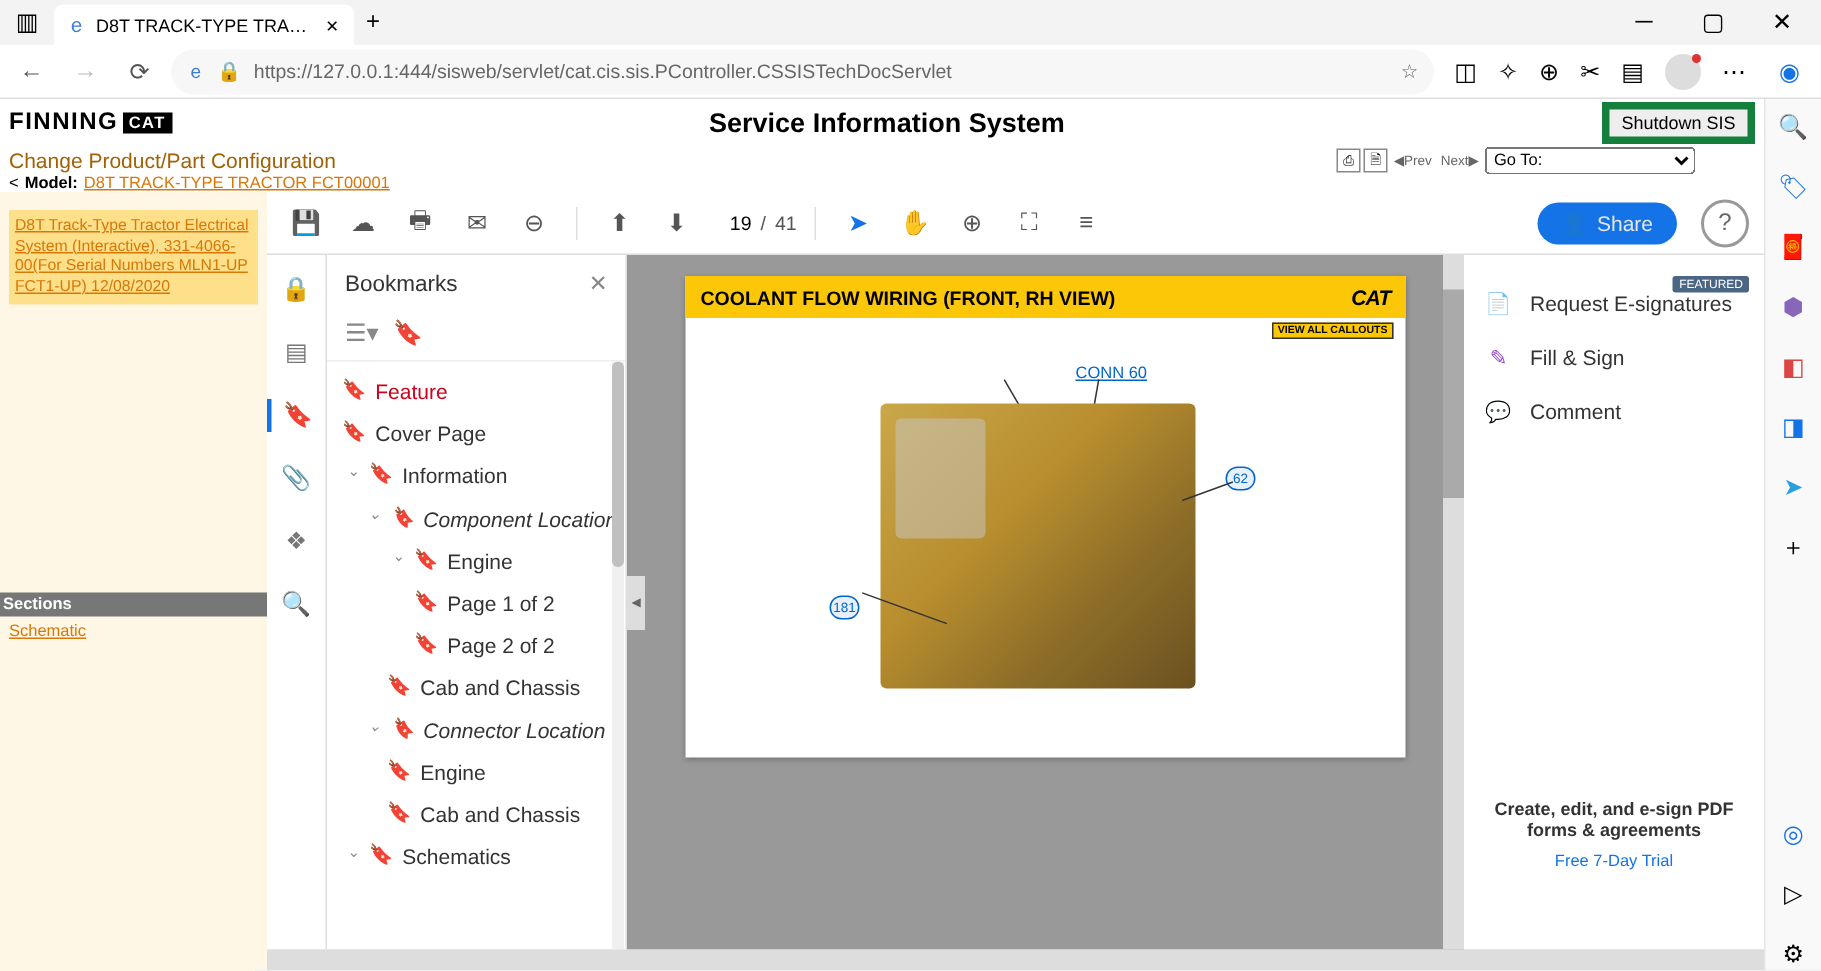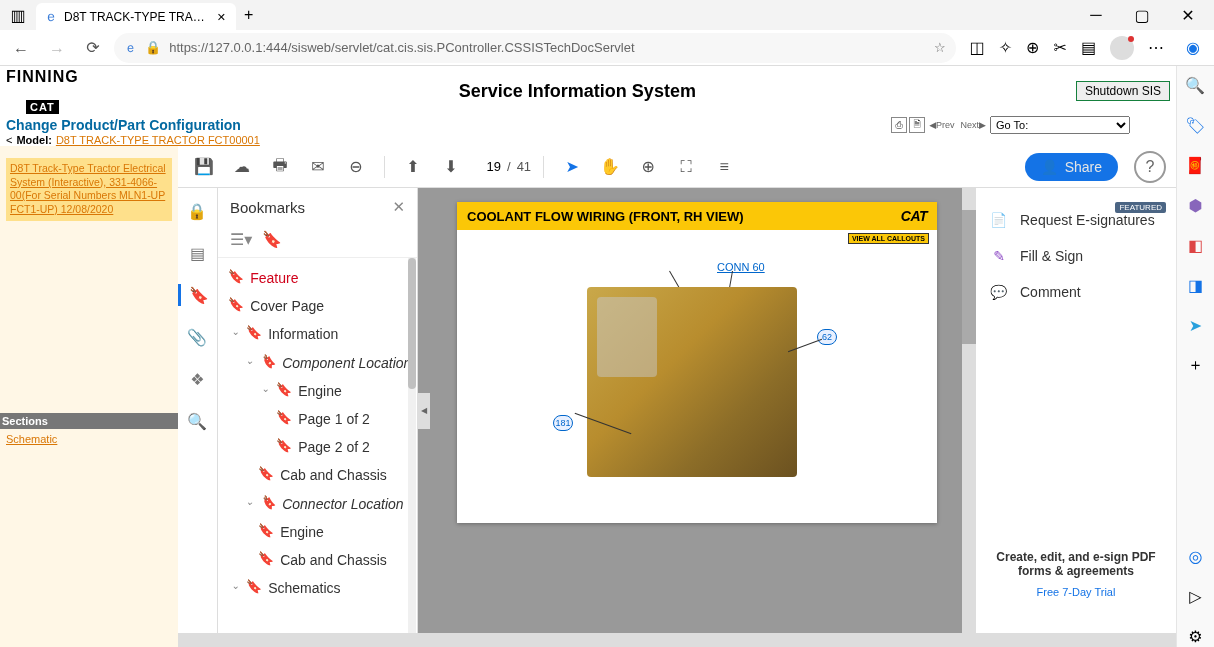--- a/index.html
+++ b/index.html
@@ -26,27 +26,27 @@
 .profile-dot::after { content:''; position:absolute; top:0; right:0; width:6px; height:6px; background:#d33; border-radius:50%;}
 
 .content-row { flex:1; display:flex; overflow:hidden;}
 .edge-sidebar { width:38px; background:#f9f9f9; border-left:1px solid #e5e5e5; display:flex; flex-direction:column; align-items:center; padding-top:8px; gap:18px;}
 .edge-icon { width:22px; height:22px; display:flex; align-items:center; justify-content:center; cursor:pointer; font-size:16px;}
 
 .page-area { flex:1; display:flex; flex-direction:column; background:#fff; overflow:hidden;}
 
 
 .sis-header { display:flex; align-items:center; padding:2px 6px; background:#fff;}
-.finning-logo { font-family: Arial; font-weight:bold; font-size:16px; letter-spacing:1px; display:flex; align-items:center; gap:14px;flex-direction:column;}
+.finning-logo { font-family: Arial; font-weight:bold; font-size:16px; letter-spacing:1px; display:flex; align-items:center; gap:3px;}
 .cat-box { background:#000; color:#fff; padding:1px 4px; font-size:11px; font-weight:bold;}
 .sis-title { flex:1; text-align:center; font-weight:bold; font-size:18px;}
-.shutdown-btn { background:#eee; border:1px solid #15803d; padding:2px 8px; font-size:12px; cursor:pointer;}
+.shutdown-btn { background:#eee; border:5px solid #15803d; padding:2px 8px; font-size:12px; cursor:pointer;}
 
 .config-row { display:flex; align-items:center; padding:0 6px; font-size:12px;}
-.config-link { color:#0369a1; font-weight:bold; font-size:14px;}
+.config-link { color:#a16207; font-weight:normal; font-size:14px;}
 .config-icons { display:flex; align-items:center; gap:2px; margin-left:auto; margin-right:40px;}
 .small-icon { width:16px; height:16px; border:1px solid #888; cursor:pointer; display:flex; align-items:center; justify-content:center; font-size:9px;}
 .prev-next { font-size:9px; color:#666; padding:0 2px;}
 .goto-sel { font-size:11px; padding:1px;}
 .model-row { display:flex; align-items:center; padding:0 6px; font-size:11px; gap:4px;}
 .model-lbl { font-weight:bold;}
 .model-link { color:#d97706; text-decoration:underline;}
 
 .sis-body { flex:1; display:flex; overflow:hidden; background:#fff;}
 

